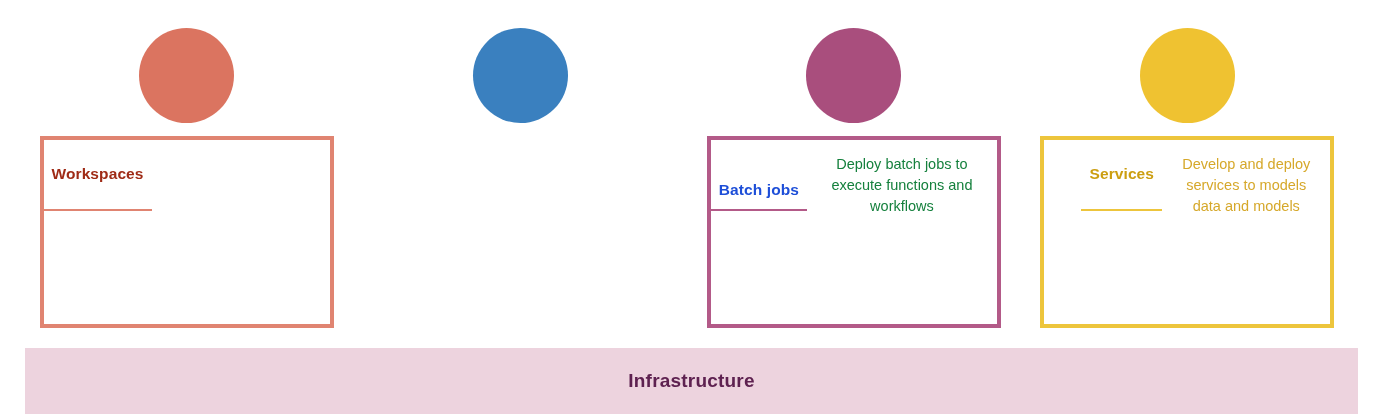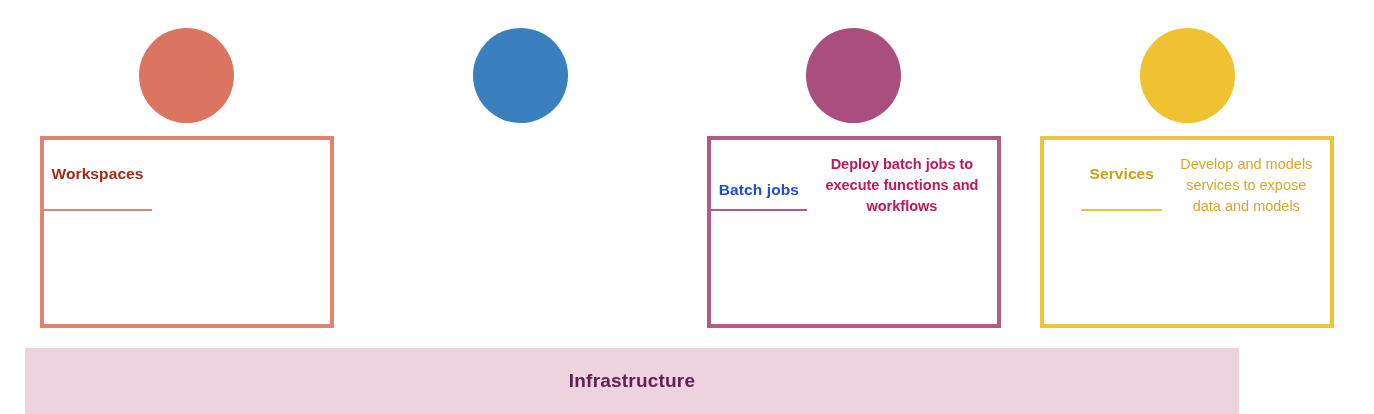--- a/index.html
+++ b/index.html
@@ -92,21 +92,21 @@
     font-size: 14.5px;
     line-height: 1.45;
     text-align: center;
   }
 
   
   .infrastructure {
     position: absolute;
     left: 25px;
     top: 348px;
-    width: 1214px;
+    width: 1333px;
     height: 66px;
     display: flex;
     align-items: center;
     justify-content: center;
   }
 
   .infrastructure-label {
     font-size: 19px;
     font-weight: bold;
     letter-spacing: 0.2px;
@@ -132,33 +132,33 @@
       <div class="circle" style="background: rgb(58, 128, 191);"></div>
     </div>
 
     <div class="column">
       <div class="circle" style="background: rgb(169, 78, 125);"></div>
       <div class="card" style="border-color: rgb(179, 90, 136);">
         <div class="card-header" style="border-bottom-color: rgb(179, 90, 136);">
           <span class="card-title" style="color: #1d4ed8; margin-top: 32px;">Batch jobs</span>
         </div>
         <div class="card-body">
-          <span class="card-desc" style="color: #be185d; font-weight: bold;">Deploy batch jobs to execute functions and workflows</span>
+          <span class="card-desc" style="color: #15803d;">Deploy batch jobs to execute functions and workflows</span>
         </div>
       </div>
     </div>
 
     <div class="column">
       <div class="circle" style="background: rgb(239, 194, 49);"></div>
       <div class="card" style="border-color: rgb(237, 197, 60); padding-left: 37px;">
         <div class="card-header" style="border-bottom-color: rgb(237, 197, 60);">
           <span class="card-title" style="color: rgb(204, 158, 16);">Services</span>
         </div>
         <div class="card-body">
-          <span class="card-desc" style="color: rgb(214, 168, 42);">Develop and models services to expose data and models</span>
+          <span class="card-desc" style="color: rgb(214, 168, 42);">Develop and deploy services to models data and models</span>
         </div>
       </div>
     </div>
 
   </div>
 
   <div class="infrastructure" style="background: rgb(237, 211, 222);">
     <span class="infrastructure-label" style="color: rgb(94, 33, 80);">Infrastructure</span>
   </div>
 

